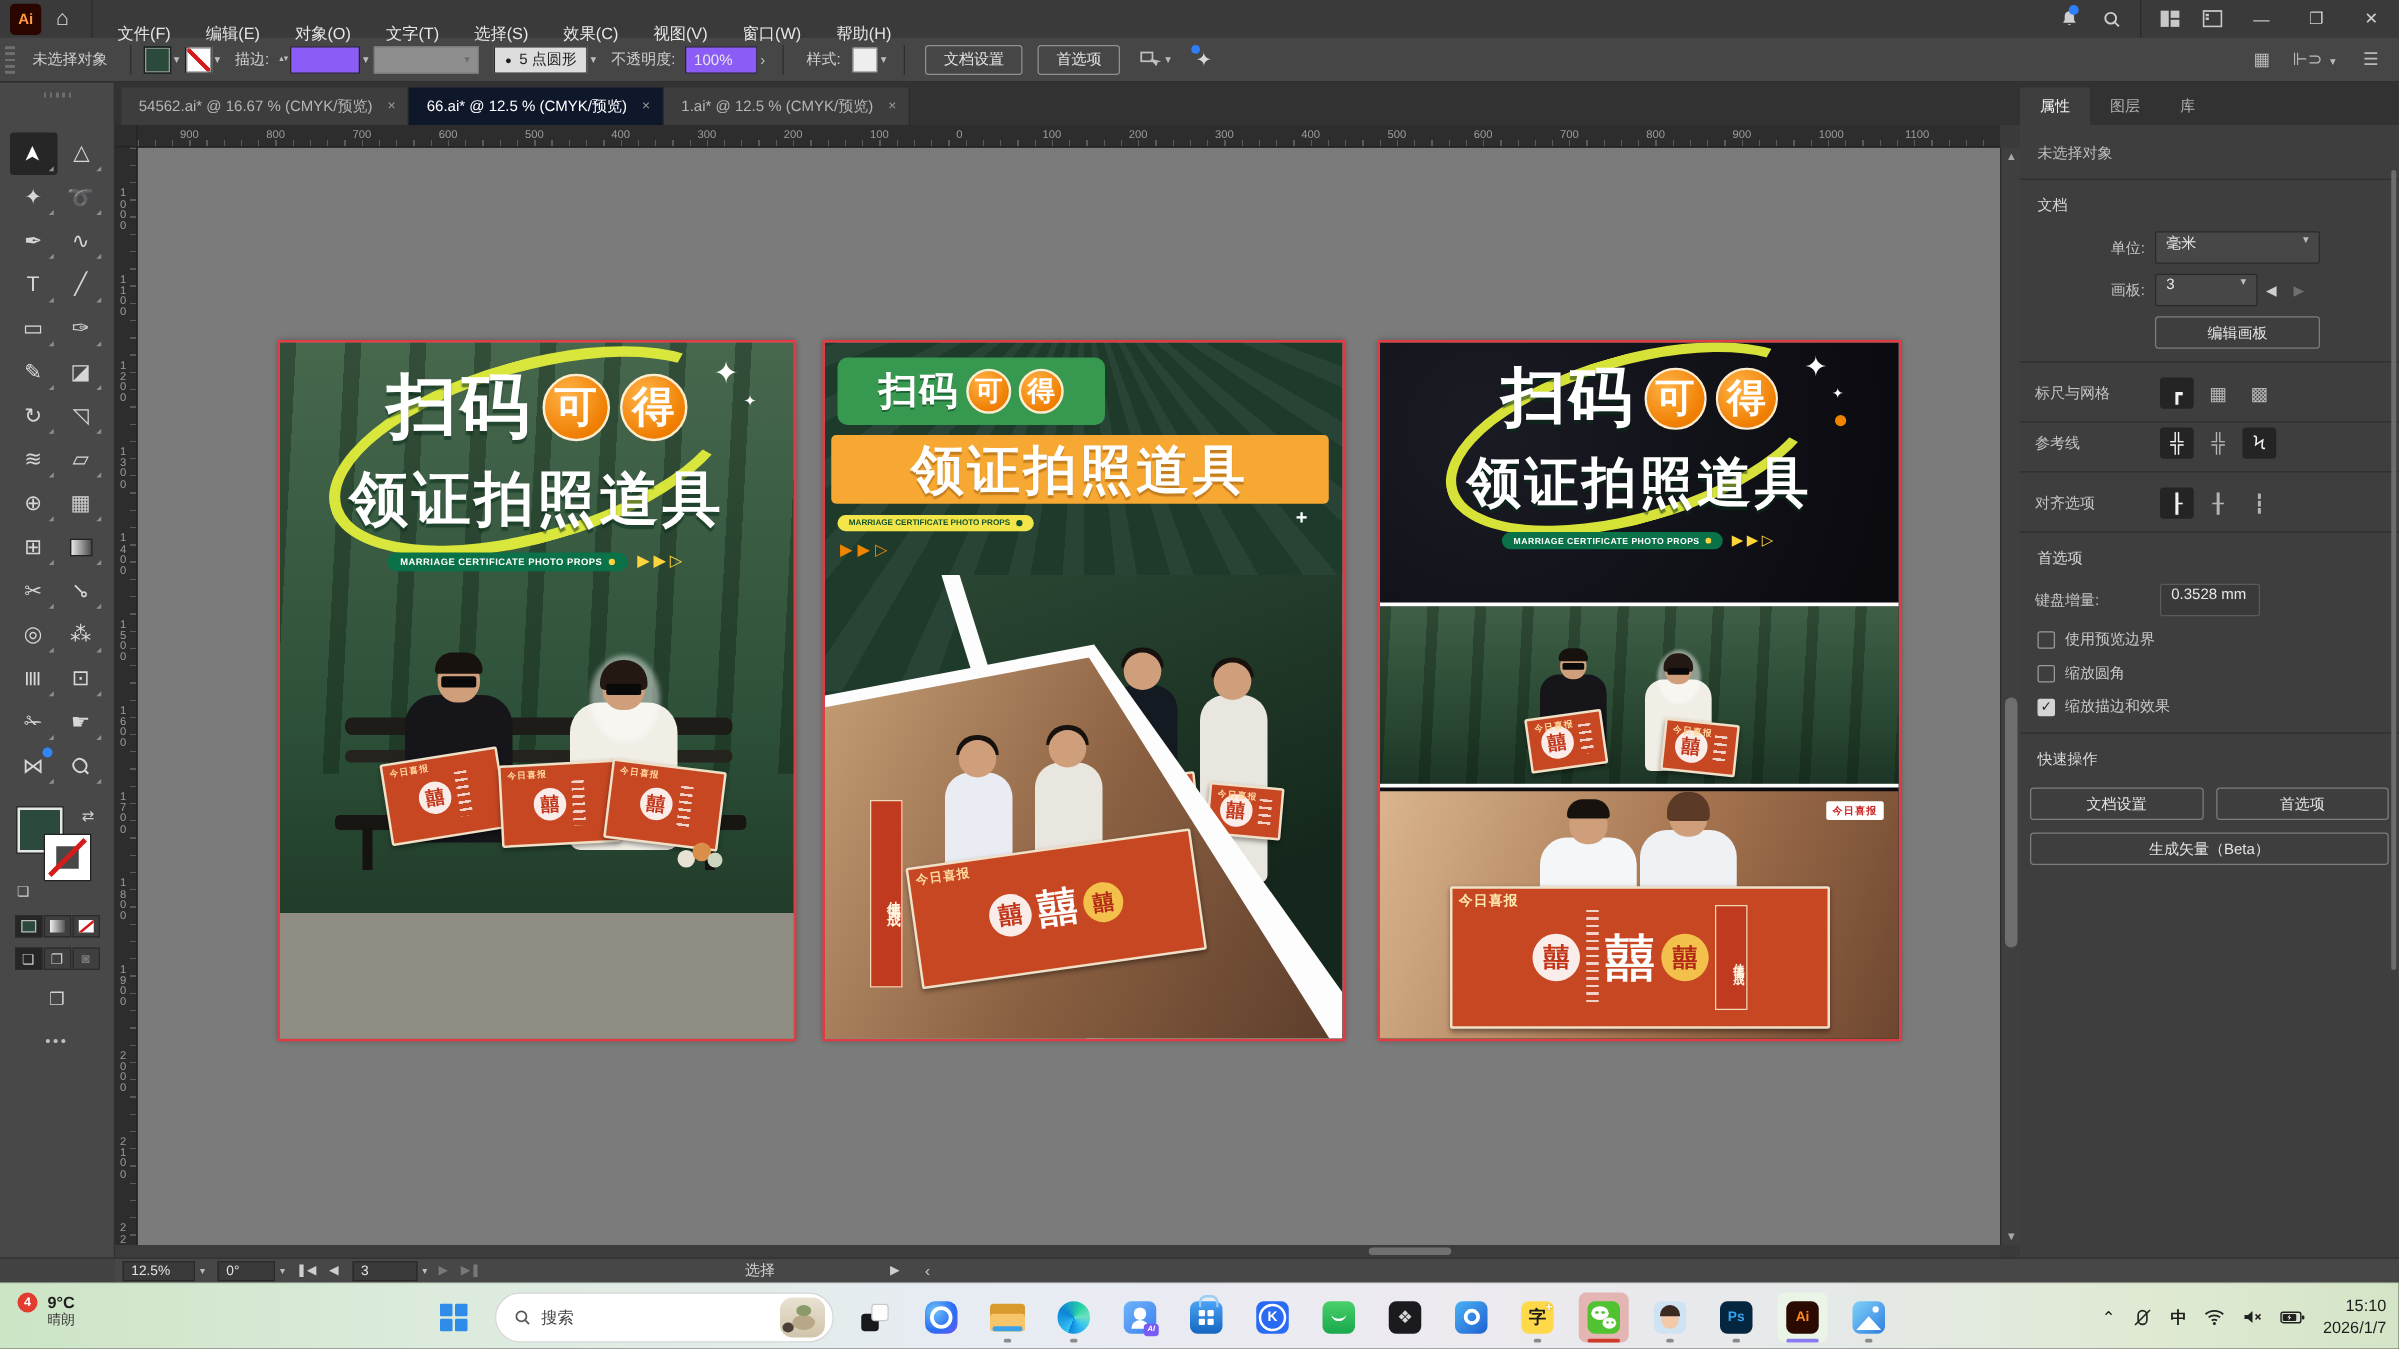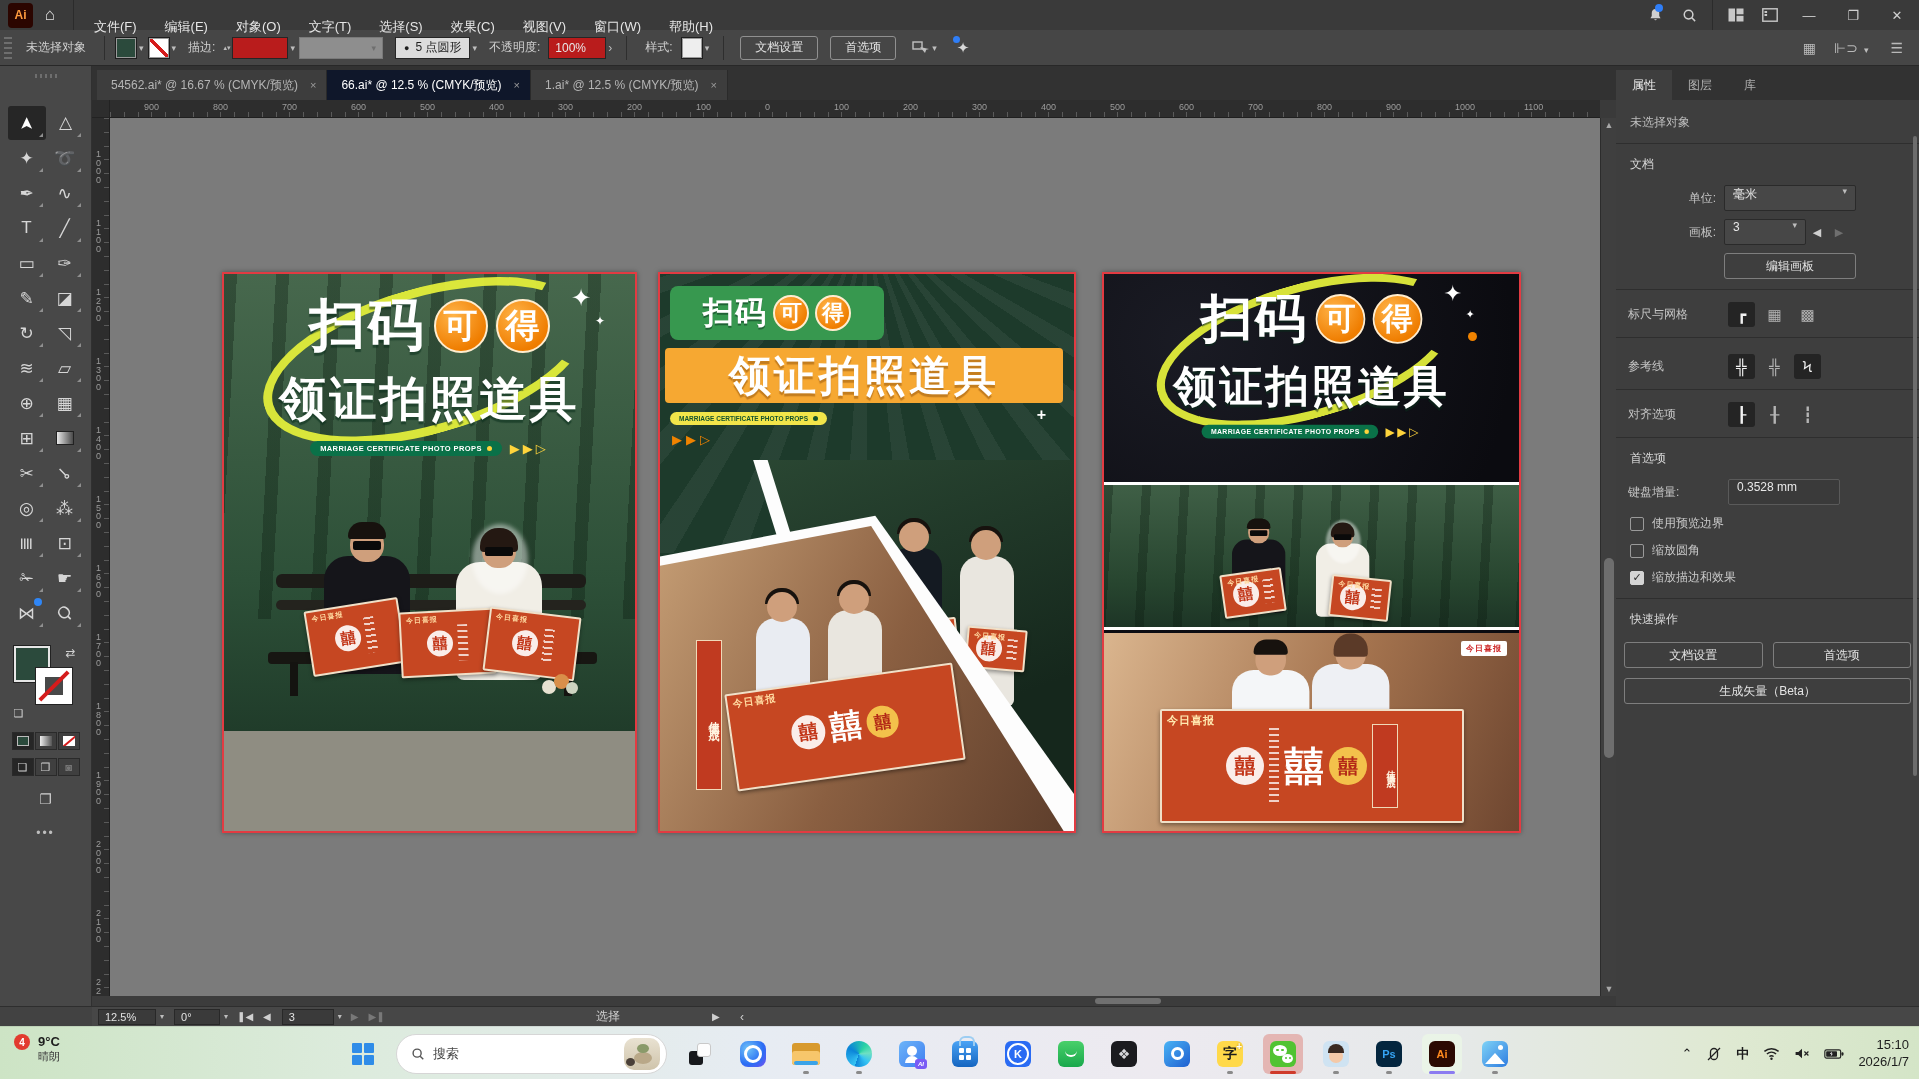--- a/index.html
+++ b/index.html
@@ -17,21 +17,21 @@
 .winbtn{width:44px;height:30px;display:flex;align-items:center;justify-content:center;color:#d0d0d0;font-size:13px}
 
 .optionsbar{position:absolute;left:0;top:30px;width:1919px;height:36px;background:#464646;border-bottom:1px solid #282828;display:flex;align-items:center;color:#cfcfcf;font-size:12px;z-index:39}
 .grip{width:8px;height:22px;margin:0 6px 0 4px;background-image:repeating-linear-gradient(180deg,#6e6e6e 0 2px,transparent 2px 5px);background-size:2px 100%;background-repeat:repeat-x}
 .ob-lbl{margin:0 8px;white-space:nowrap}
 .ob-div{width:1px;height:24px;background:#2e2e2e;margin:0 10px}
 .swatch{width:22px;height:22px;border:1px solid #1e1e1e;box-shadow:0 0 0 1px #9a9a9a inset}
 .sw-none{background:#fff;background-image:linear-gradient(45deg,transparent 44%,#d51c1c 44%,#d51c1c 56%,transparent 56%)}
 .chev{font-size:9px;color:#bdbdbd;margin:0 4px 0 2px}
 .stepper{display:flex;flex-direction:column;font-size:7px;line-height:7px;color:#bdbdbd;margin-right:2px}
-.ob-field{height:22px;background:#b91c1c;border:1px solid #262626;color:#e8e8e8;display:flex;align-items:center;padding:0 6px}
+.ob-field{height:22px;background:#8b5cf6;border:1px solid #262626;color:#e8e8e8;display:flex;align-items:center;padding:0 6px}
 .ob-field.dis{background:#8e8e8e;border-color:#7a7a7a;width:84px}
 .brush-field{height:22px;background:#dcdcdc;color:#1e1e1e;display:flex;align-items:center;gap:6px;padding:0 8px;border:1px solid #262626}
 .obtn{height:24px;border:1px solid #909090;border-radius:3px;padding:0 14px;display:flex;align-items:center;color:#e2e2e2;margin:0 6px;white-space:nowrap}
 .ob-ric{margin-left:auto;display:flex;align-items:center;gap:18px;padding-right:16px;color:#b9b9b9;font-size:14px}
 .gen-ic{position:relative;font-size:15px;color:#d8d8d8}
 .gen-dot{position:absolute;top:-3px;left:-4px;width:7px;height:7px;border-radius:50%;background:#2f7ef7}
 
 .tabbar{position:absolute;left:92px;top:66px;width:1827px;height:34px;background:#323232;display:flex;align-items:flex-end;z-index:30}
 .dtab{height:30px;display:flex;align-items:center;padding:0 10px 0 14px;font-size:12px;color:#b5b5b5;background:#3d3d3d;border-right:1px solid #2a2a2a;white-space:nowrap}
 .dtab.active{background:#0f172a;color:#fff}
@@ -781,38 +781,38 @@
     <div class="pbtn" style="width:132px">编辑画板</div>
   </div>
   <div class="phr" style="margin-top:10px"></div>
   <div class="prow" style="margin-top:12px">
     <span class="plab2">标尺与网格</span>
     <span class="pib on">┏</span>
     <span class="pib">▦</span>
     <span class="pib">▩</span>
   </div>
   <div class="phr" style="margin-top:10px"></div>
-  <div class="prow" style="margin-top:16px">
+  <div class="prow" style="margin-top:4px">
     <span class="plab2">参考线</span>
     <span class="pib on">╬</span>
     <span class="pib">╬</span>
     <span class="pib on">Ϟ</span>
   </div>
   <div class="phr" style="margin-top:10px"></div>
   <div class="prow" style="margin-top:12px">
     <span class="plab2">对齐选项</span>
     <span class="pib on">┠</span>
     <span class="pib">╂</span>
     <span class="pib">┇</span>
   </div>
   <div class="phr" style="margin-top:10px"></div>
   <div class="psec">首选项</div>
   <div class="prow">
     <span class="plab2">键盘增量:</span>
-    <div class="pfield" style="width:112px;overflow:hidden;white-space:nowrap;background:#3a3a3a;border-color:#5a5a5a">
+    <div class="pfield" style="width:80px;overflow:hidden;white-space:nowrap;background:#3a3a3a;border-color:#5a5a5a">
       <span>0.3528 mm</span>
     </div>
   </div>
   <div id="cbx">
       <div class="cbrow">
         <span class="cbox"></span>
         <span>使用预览边界</span>
       </div>
       <div class="cbrow">
         <span class="cbox"></span>

